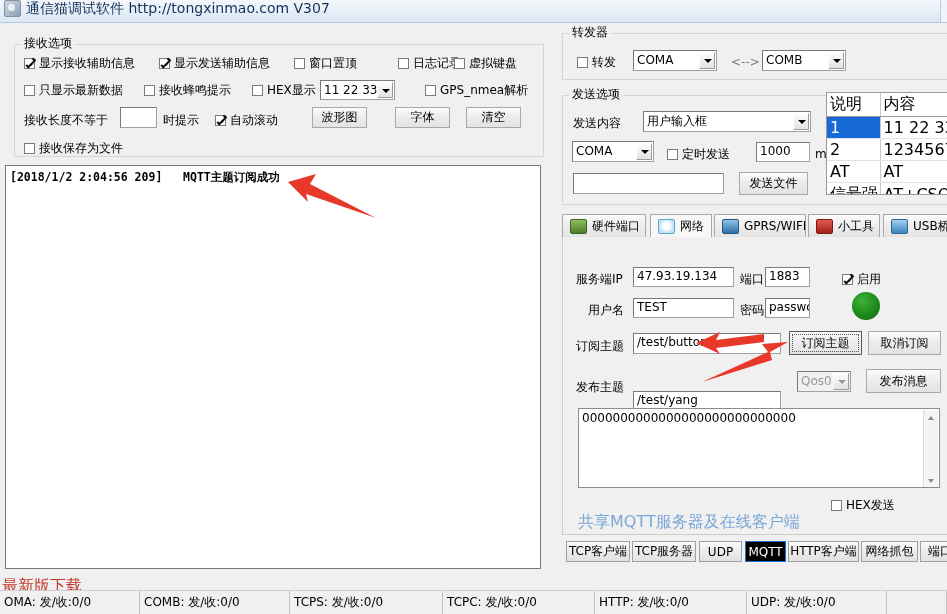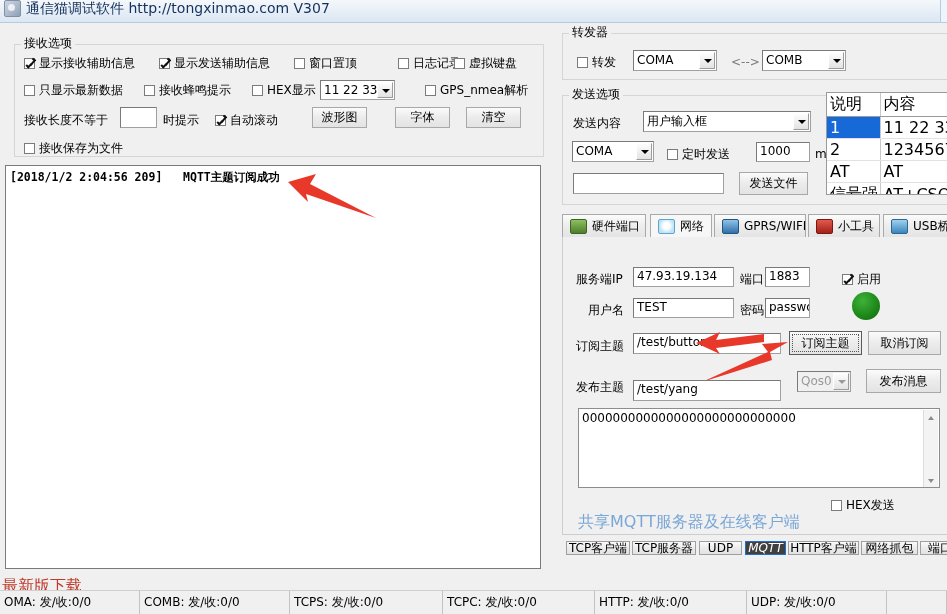--- a/index.html
+++ b/index.html
@@ -132,27 +132,27 @@
   }
   .itab.active{background:#f7f7f7;border-bottom-color:#f0f0f0;}
   .itab .ic{width:15px;height:13px;margin-right:5px;flex:none;border-radius:2px;position:relative;}
   .ic-hw{background:linear-gradient(180deg,#8fbf62,#4d7f2a);border:1px solid #3c6620;}
   .ic-net{background:radial-gradient(circle at 50% 45%,#ffffff 30%,#bfe3f5 70%);border:1px solid #5aa6cd;border-radius:50%;}
   .ic-gprs{background:linear-gradient(180deg,#8fc4e8,#2f6fa8);border:1px solid #24557f;border-radius:3px;}
   .ic-tool{background:linear-gradient(180deg,#e05a4e,#a42118);border:1px solid #7c1611;border-radius:2px;}
   .ic-usb{background:linear-gradient(180deg,#9fd2ee,#3a85bd);border:1px solid #2b6791;border-radius:2px;}
   
   .ptab{
-    position:absolute;height:14px;box-sizing:border-box;
+    position:absolute;height:21px;box-sizing:border-box;
     background:linear-gradient(180deg,#fafafa,#ececec 50%,#e2e2e2);
     border:1px solid #9f9f9f;
     display:flex;align-items:center;justify-content:center;
     font-size:12px;white-space:nowrap;padding:0 4px;
   }
-  .ptab.active{background:#404040;color:#fff;border-color:#1a6fd0;font-style:italic;}
+  .ptab.active{background:#000000;color:#fff;border-color:#1a6fd0;}
   
   #msgarea{
     position:absolute;left:578px;top:408px;width:362px;height:80px;
     background:#fff;border:1px solid #8d8d8d;box-sizing:border-box;
     font-size:12px;padding:2px 3px;overflow:hidden;
     font-family:"DejaVu Sans","Liberation Sans",sans-serif;
   }
   #msgscroll{
     position:absolute;right:1px;top:1px;width:15px;height:78px;
     background:#f3f3f3;border-left:1px solid #dcdcdc;box-sizing:border-box;
@@ -378,21 +378,21 @@
 <div class="btn" style="left:868px;top:331px;width:73px;height:24px;">取消订阅</div>
 
 <svg class="arrow" style="left:694px;top:330px;" width="72" height="26" viewBox="0 0 72 26">
   <polygon points="2,13 26,2 22,10 70,4 70,12 22,18 26,24" fill="#e8382a"></polygon>
 </svg>
 <svg class="arrow" style="left:700px;top:340px;" width="90" height="44" viewBox="0 0 90 44">
   <polygon points="88,2 62,4 68,12 2,42 72,20 70,12" fill="#e8382a"></polygon>
 </svg>
 
 <div class="lbl" style="left:576px;top:379px;">发布主题</div>
-<div class="txt" style="left:633px;top:380px;width:148px;height:21px;">/test/yang</div>
+<div class="txt" style="left:633px;top:391px;width:148px;height:21px;">/test/yang</div>
 <div class="combo dis" style="left:797px;top:371px;width:54px;height:21px;">
   <span>Qos0</span>
   <span class="arrowbtn"></span>
 </div>
 <div class="btn" style="left:866px;top:369px;width:75px;height:24px;">发布消息</div>
 
 <div id="msgarea">
   <span>0000000000000000000000000000</span>
   <div id="msgscroll">
     <div class="up"></div>

